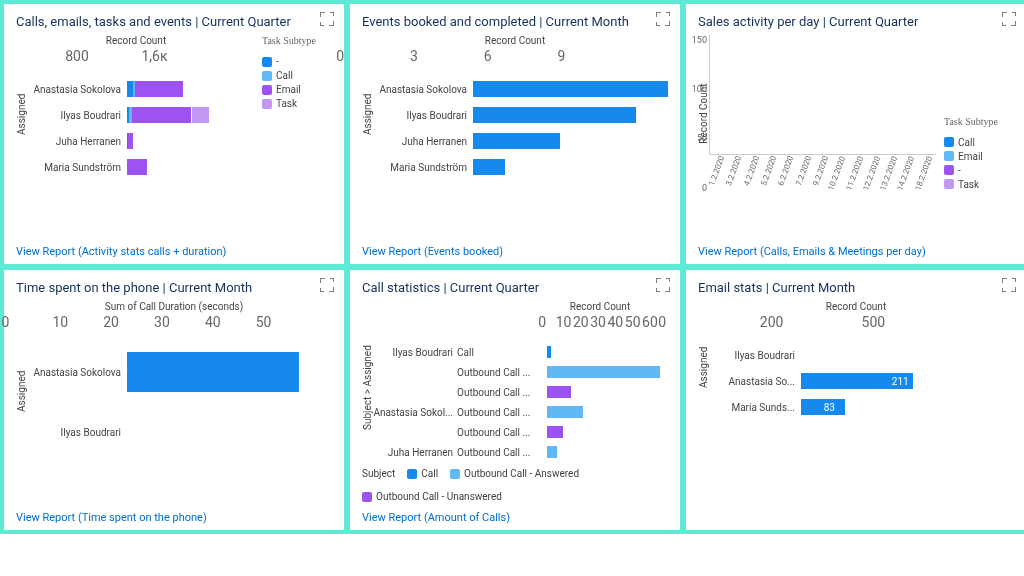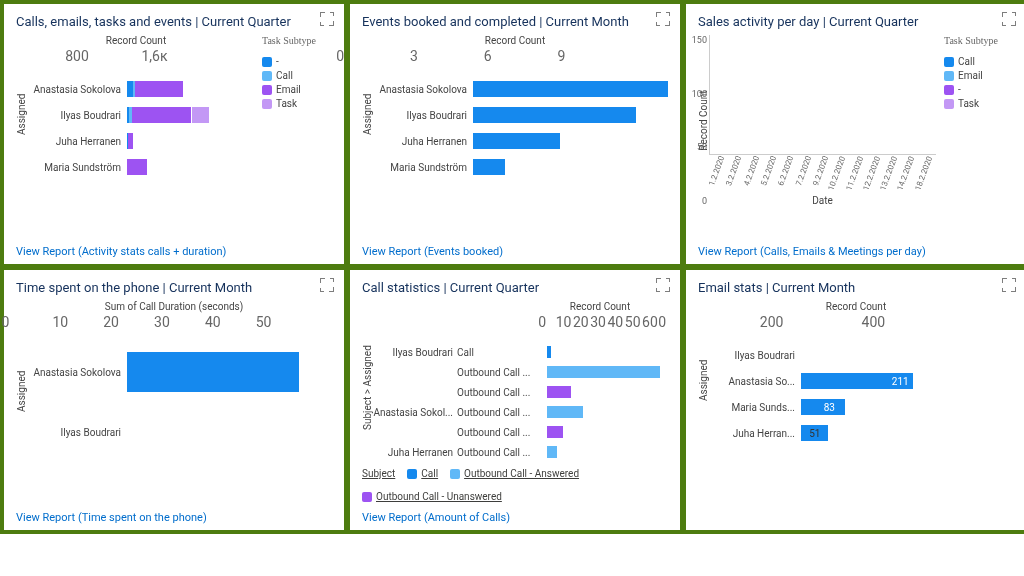--- a/index.html
+++ b/index.html
@@ -8,21 +8,21 @@
     font-family: -apple-system, BlinkMacSystemFont, "Segoe UI", Roboto, Arial, sans-serif;
     background: #fff;
     font-size: 11px;
     color: #3e3e3c;
   }
   .dashboard {
     display: grid;
     grid-template-columns: 340px 330px 340px;
     gap: 6px;
     padding: 4px;
-    background: #4d7c0f;
+    background: #5eead4;
   }
   .card {
     background: #fff;
     padding: 10px 12px 6px 12px;
     position: relative;
     display: flex;
     flex-direction: column;
     min-height: 260px;
   }
   .card-title {
@@ -79,21 +79,21 @@
   .yaxis-ticks{ position:absolute; left:-26px; top:0; bottom:0; width:24px; display:flex; flex-direction:column; justify-content:space-between; font-size:9px; color:#666; text-align:right;}
   .colchart .col { flex:1; display:flex; flex-direction:column-reverse; }
   .seg { width:100%; }
   .cat-labels{ display:flex; margin-top:2px; padding-left:2px;}
   .cat-labels .cl{ flex:1; font-size:8px; color:#666; writing-mode:vertical-rl; transform:rotate(200deg); text-align:right; max-height:48px; overflow:hidden;}
 
   
   .grouplabel { width:84px; text-align:right; padding-right:4px; font-size:10px; color:#444; display:flex; align-items:center; justify-content:flex-end;}
   .sublabel { width:90px; font-size:10px; color:#444; text-align:left; overflow:hidden; text-overflow:ellipsis; white-space:nowrap; padding-right:4px;}
 
-  .legend-row{ display:flex; gap:12px; align-items:center; font-size:10px; margin-top:6px; flex-wrap:wrap;text-decoration:underline;}
+  .legend-row{ display:flex; gap:12px; align-items:center; font-size:10px; margin-top:6px; flex-wrap:wrap;}
   .xlabel-bottom{ text-align:center; font-size:10px; color:#444; margin-top:2px;}
 </style>
 </head>
 <body>
 
 <div class="dashboard">
 
   <div class="card">
     <div class="expand-icon">
         <span></span>
@@ -223,21 +223,21 @@
     </div>
     <a class="view-report">View Report (Events booked)</a>
   </div>
 
   <div class="card">
     <div class="expand-icon">
         <span></span>
         <i></i>
       </div>
     <div class="card-title">Sales activity per day | Current Quarter</div>
-    <div style="display:flex; gap:8px;">
+    <div style="display:flex; gap:8px;align-items:flex-end;">
       <div style="flex:1; padding-left:28px;">
         <div style="display:flex;">
           <div class="ylabel-vert" style="margin-left:-28px;">Record Count</div>
           <div style="flex:1; position:relative;">
             <div class="yaxis-ticks" id="c2-yt">
                 <div>150</div>
                 <div>100</div>
                 <div>50</div>
                 <div>0</div>
               </div>
@@ -308,21 +308,20 @@
                 <div class="cl">6.2.2020</div>
                 <div class="cl">7.2.2020</div>
                 <div class="cl">9.2.2020</div>
                 <div class="cl">10.2.2020</div>
                 <div class="cl">11.2.2020</div>
                 <div class="cl">12.2.2020</div>
                 <div class="cl">13.2.2020</div>
                 <div class="cl">14.2.2020</div>
                 <div class="cl">18.2.2020</div>
               </div>
-            <div class="xlabel-bottom">Date</div>
           </div>
         </div>
       </div>
       <div class="legend" style="width:70px;">
         <div class="legend-title">Task Subtype</div>
         <div id="c2-legend">
             <div class="li">
               <span class="sw c-blue"></span>
               <span>Call</span>
             </div>
@@ -470,45 +469,38 @@
         <i></i>
       </div>
     <div class="card-title">Email stats | Current Month</div>
     <div class="axis-title-top">Record Count</div>
     <div class="chart-wrap">
       <div class="ylabel-vert">Assigned</div>
       <div class="plot">
         <div class="xticks" id="c5-xt">
             <div class="tk">0</div>
             <div class="tk">200</div>
-            <div class="tk">400</div>
+            <div class="tk">500</div>
           </div>
         <div class="rows" id="c5-rows">
             <div class="row">
       <div class="rlabel sm">Ilyas Boudrari</div>
             </div>
             <div class="row">
       <div class="rlabel sm">Anastasia So...</div>
       <div class="track">
                 <div class="bar c-blue" style="left:0;width:52.75%;"></div>
                 <div class="val-label" style="left:40.75%; color:#fff;">211</div>
               </div>
             </div>
             <div class="row">
       <div class="rlabel sm">Maria Sunds...</div>
       <div class="track">
                 <div class="bar c-blue" style="left:0;width:20.75%;"></div>
                 <div class="val-label" style="left:8.75%; color:#fff;">83</div>
               </div>
             </div>
-            <div class="row">
-      <div class="rlabel sm">Juha Herran...</div>
-      <div class="track">
-                <div class="bar c-blue" style="left:0;width:12.75%;"></div>
-                <div class="val-label" style="left:2%; color:#333;">51</div>
-              </div>
-            </div>
           </div>
       </div>
     </div>
   </div>
 
 </div>
 
 </body></html>

